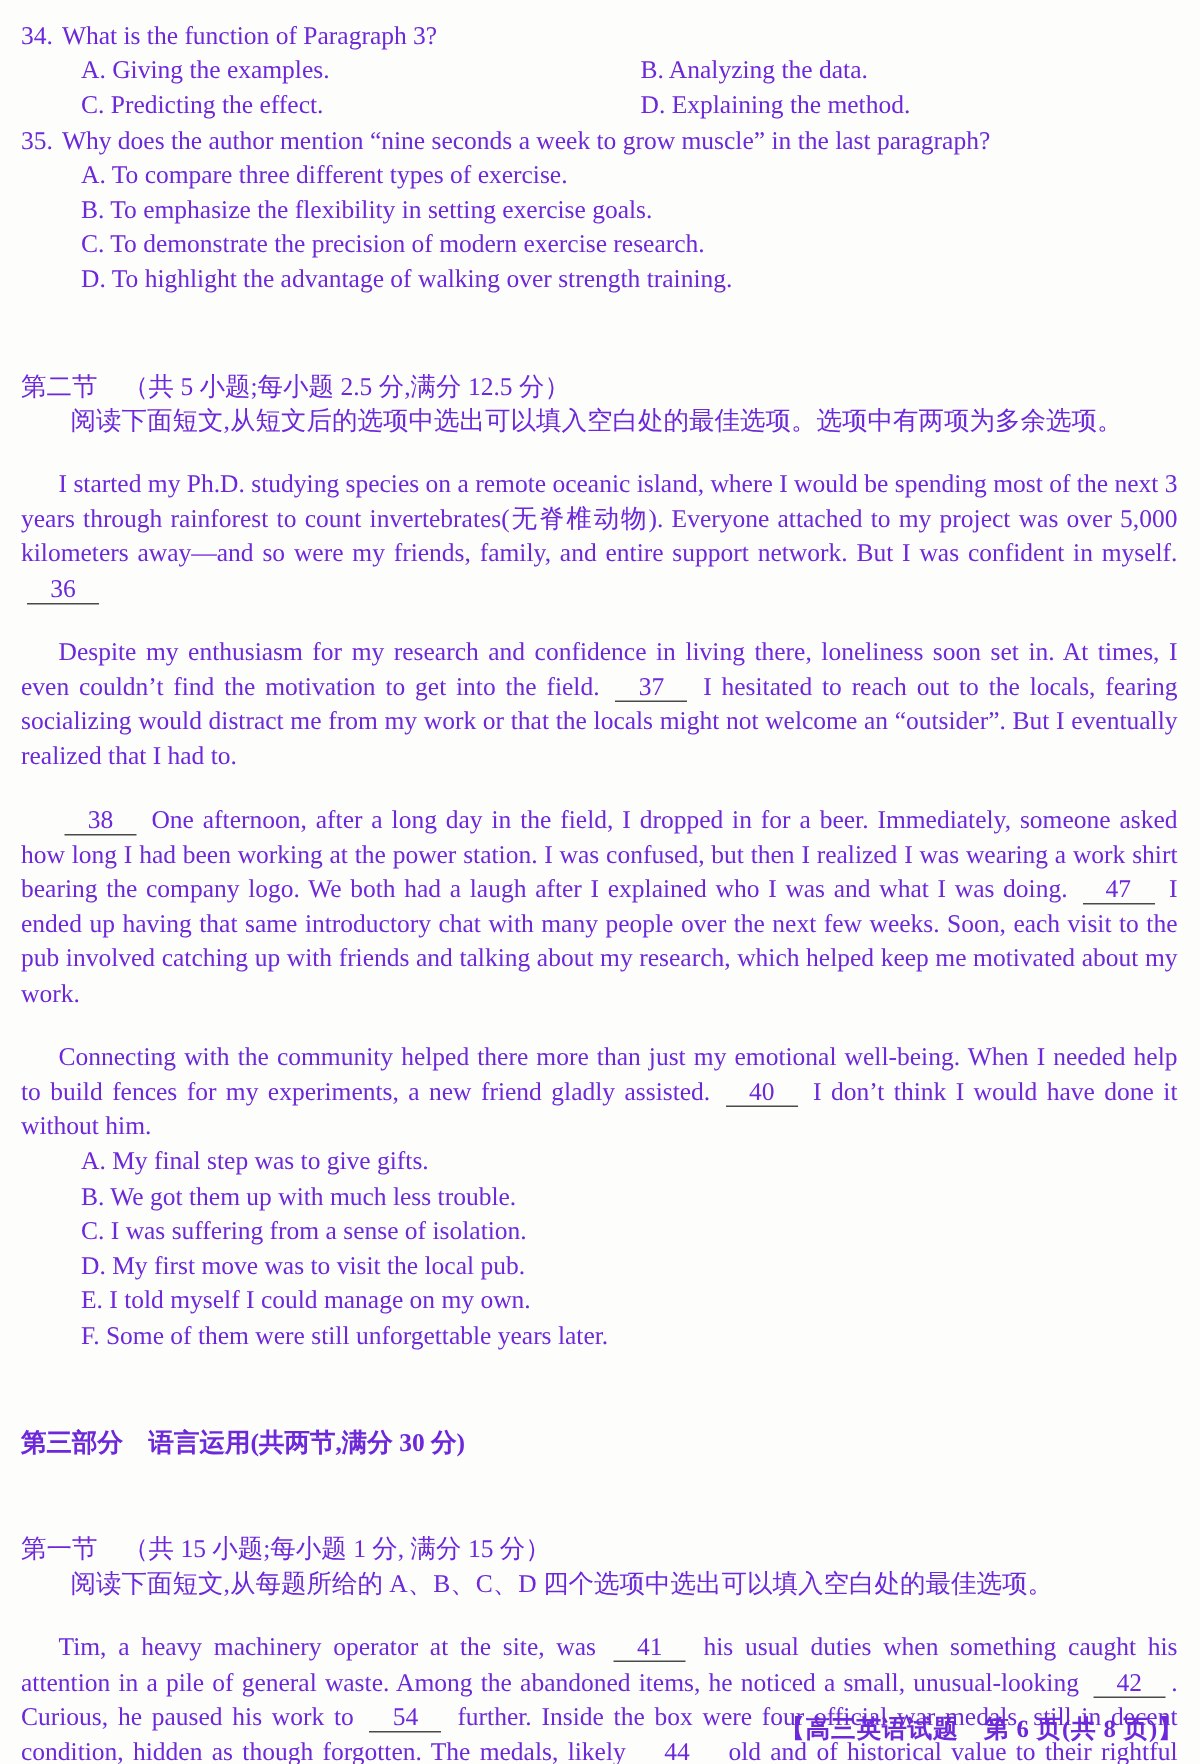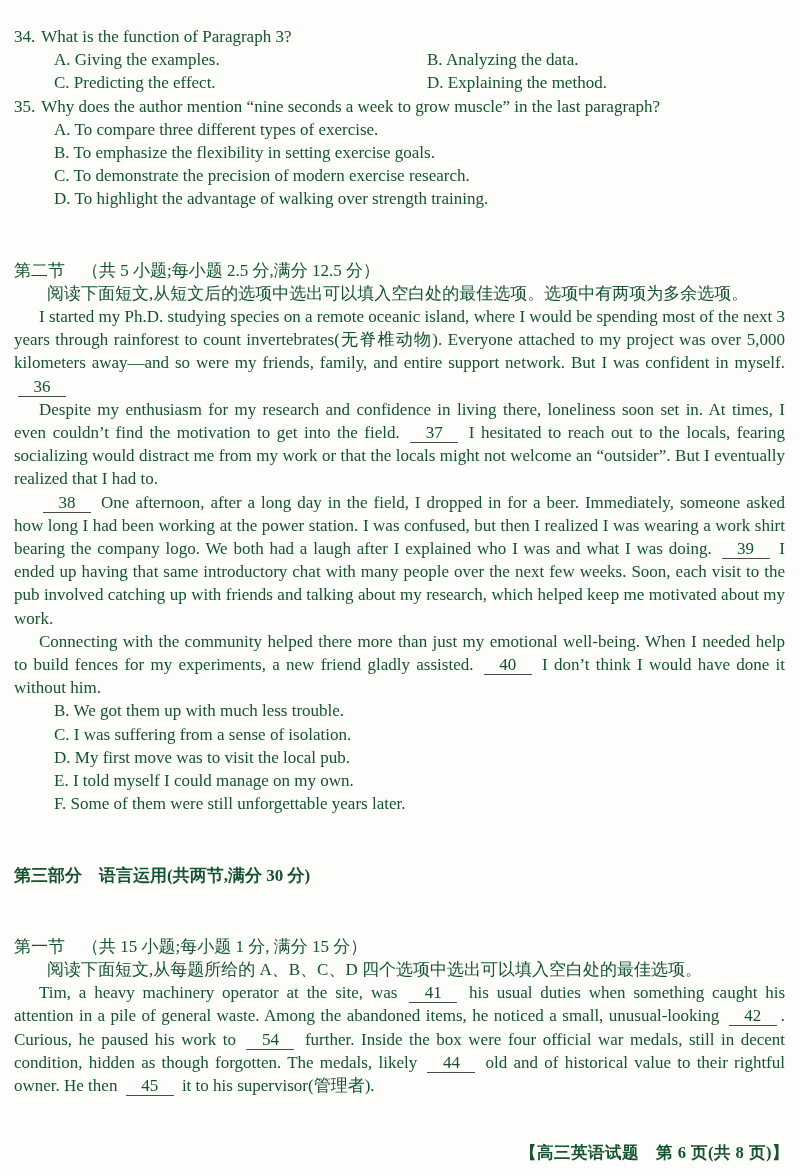--- a/index.html
+++ b/index.html
@@ -3,45 +3,45 @@
 <meta charset="utf-8">
 <title>高三英语试题 第6页</title>
 <style>
   html, body { margin: 0; padding: 0; background: #f2f2f0; }
   .page {
     position: relative;
     width: 800px;
     height: 1176px;
     margin: 0 auto;
     background: #fdfdfb;
-    color: #14532d;
+    color: #6d28d9;
     font-family: "Liberation Serif", "DejaVu Serif", serif;
     font-size: 17px;
     line-height: 23.2px;
     box-sizing: border-box;
-    padding: 25px 15px 0 14px;
+    padding: 12px 15px 0 14px;
     overflow: hidden;
   }
   p { margin: 0; padding: 0; }
   .qline {               
     padding-left: 28px;
     text-indent: -28px;
     text-align: justify;
   }
   .q-num { margin-right: 6px; }
   .opt-grid {            
     display: grid;
     grid-template-columns: 373px 1fr;
     padding-left: 40px;
   }
   .opt-line { padding-left: 40px; }
   .sec-head { text-align: justify; margin-top: 48px; }
   .bold { font-weight: bold; }
   .cn-para { text-indent: 33px; text-align: justify; }
-  .para { text-indent: 25px; text-align: justify; }
+  .para { text-indent: 25px; text-align: justify; margin-top: 19px; }
   .blank {
     display: inline-block;
     min-width: 48px;
     text-align: center;
     text-indent: 0;
     border-bottom: 1.6px solid #4a4a4a;
     line-height: 18px;
     margin: 0 4px;
   }
   .footer {
@@ -86,30 +86,31 @@
     <span class="blank">36</span>
   </p>
   <p class="para">
     <span>Despite my enthusiasm for my research and confidence in living there, loneliness soon set in. At times, I even couldn’t find the motivation to get into the field.</span>
     <span class="blank">37</span>
     <span>I hesitated to reach out to the locals, fearing socializing would distract me from my work or that the locals might not welcome an “outsider”. But I eventually realized that I had to.</span>
   </p>
   <p class="para">
     <span class="blank">38</span>
     <span>One afternoon, after a long day in the field, I dropped in for a beer. Immediately, someone asked how long I had been working at the power station. I was confused, but then I realized I was wearing a work shirt bearing the company logo. We both had a laugh after I explained who I was and what I was doing.</span>
-    <span class="blank">39</span>
+    <span class="blank">47</span>
     <span>I ended up having that same introductory chat with many people over the next few weeks. Soon, each visit to the pub involved catching up with friends and talking about my research, which helped keep me motivated about my work.</span>
   </p>
   <p class="para">
     <span>Connecting with the community helped there more than just my emotional well-being. When I needed help to build fences for my experiments, a new friend gladly assisted.</span>
     <span class="blank">40</span>
     <span>I don’t think I would have done it without him.</span>
   </p>
 
   <div>
+    <p class="opt-line">A. My final step was to give gifts.</p>
     <p class="opt-line">B. We got them up with much less trouble.</p>
     <p class="opt-line">C. I was suffering from a sense of isolation.</p>
     <p class="opt-line">D. My first move was to visit the local pub.</p>
     <p class="opt-line">E. I told myself I could manage on my own.</p>
     <p class="opt-line">F. Some of them were still unforgettable years later.</p>
   </div>
 
   <p class="sec-head bold">第三部分　语言运用(共两节,满分 30 分)</p>
   <p class="sec-head">第一节　（共 15 小题;每小题 1 分, 满分 15 分）</p>
   <p class="cn-para">阅读下面短文,从每题所给的 A、B、C、D 四个选项中选出可以填入空白处的最佳选项。</p>

